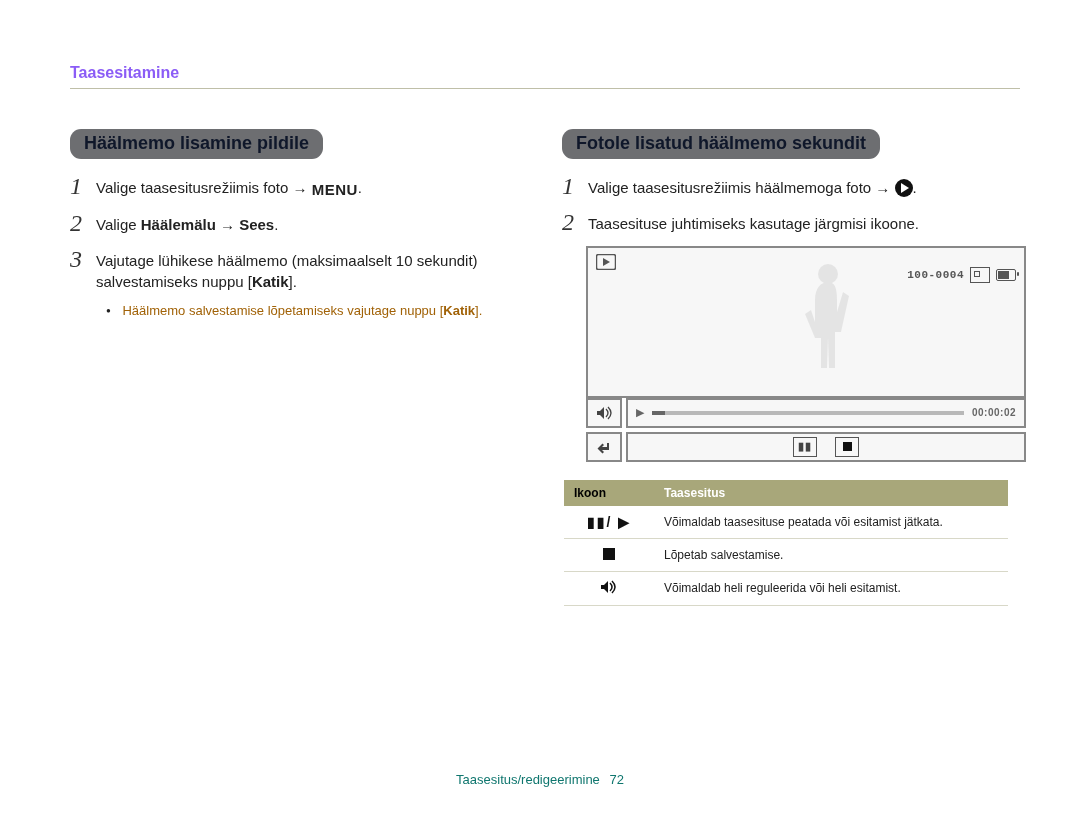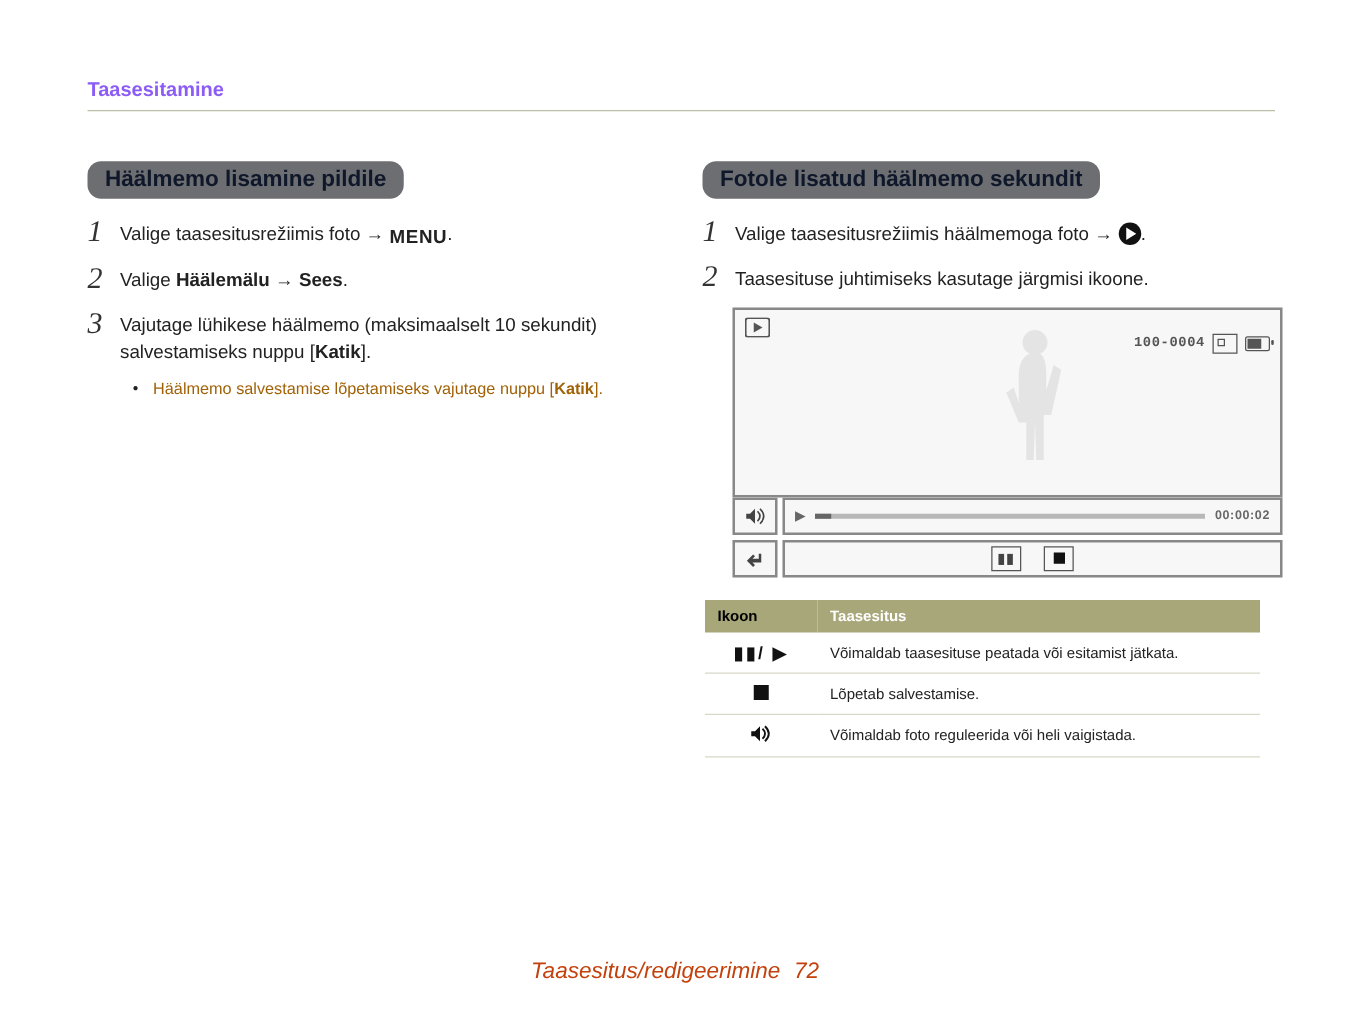--- a/index.html
+++ b/index.html
@@ -226,23 +226,22 @@
   }
   .play-circle::after{
     content:"";position:absolute;left:6px;top:4px;border-style:solid;border-width:5px 0 5px 8px;border-color:transparent transparent transparent #fff;
   }
 
   .footer{
     position:absolute;
     left:0; right:0;
     bottom:28px;
     text-align:center;
-    font-size:18px;
-    color:#c2410c;
-    font-style:italic;
+    font-size:13px;
+    color:#0f766e;
   }
   .footer .pg{ margin-left:6px; }
 </style>
 </head>
 <body>
 
 <div class="page">
 
   <div class="page-header">Taasesitamine</div>
 
@@ -370,21 +369,21 @@
             <td>Lõpetab salvestamise.</td>
           </tr>
           <tr>
             <td class="ic-cell">
               <svg width="18" height="14">
                   <path d="M1 5 h3 l4 -4 v12 l-4 -4 h-3 z" fill="#111"></path>
                   <path d="M10 3 q4 4 0 8" fill="none" stroke="#111" stroke-width="1.5"></path>
                   <path d="M12 1 q6 6 0 12" fill="none" stroke="#111" stroke-width="1.5"></path>
                 </svg>
             </td>
-            <td>Võimaldab foto reguleerida või heli vaigistada.</td>
+            <td>Võimaldab heli reguleerida või heli esitamist.</td>
           </tr>
         </tbody>
       </table>
 
     </div>
 
   </div>
 
   <div class="footer">
     <span>Taasesitus/redigeerimine</span>

